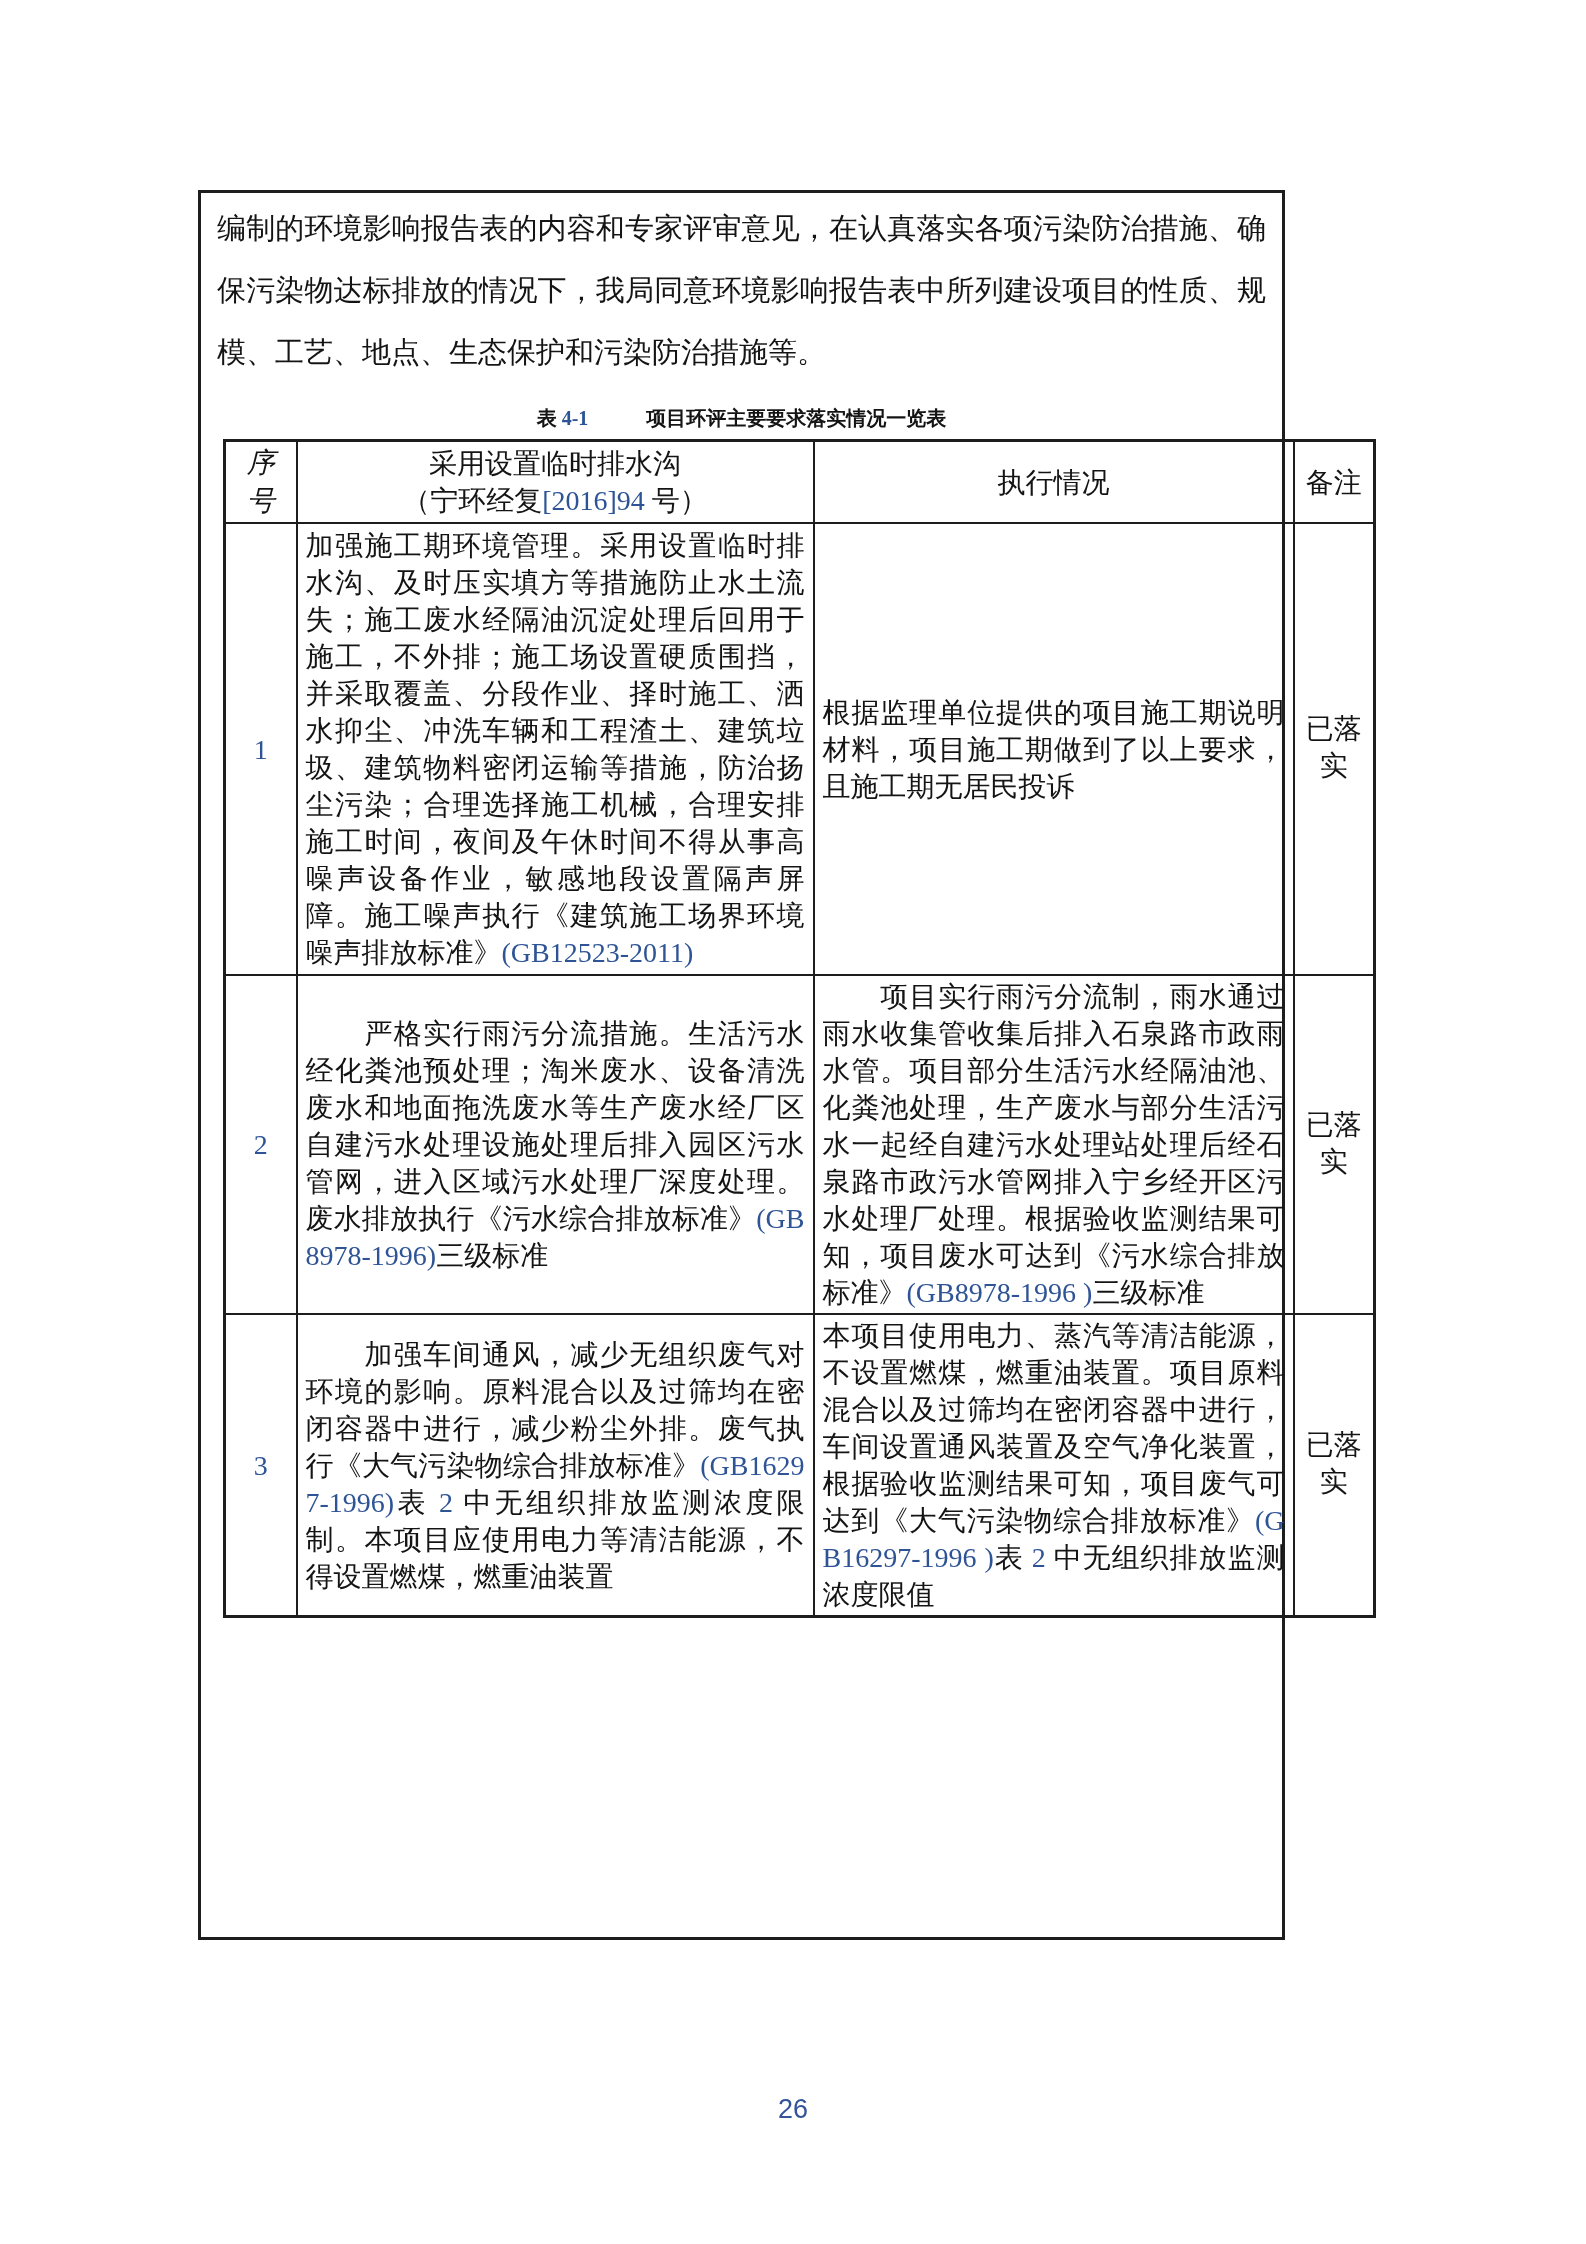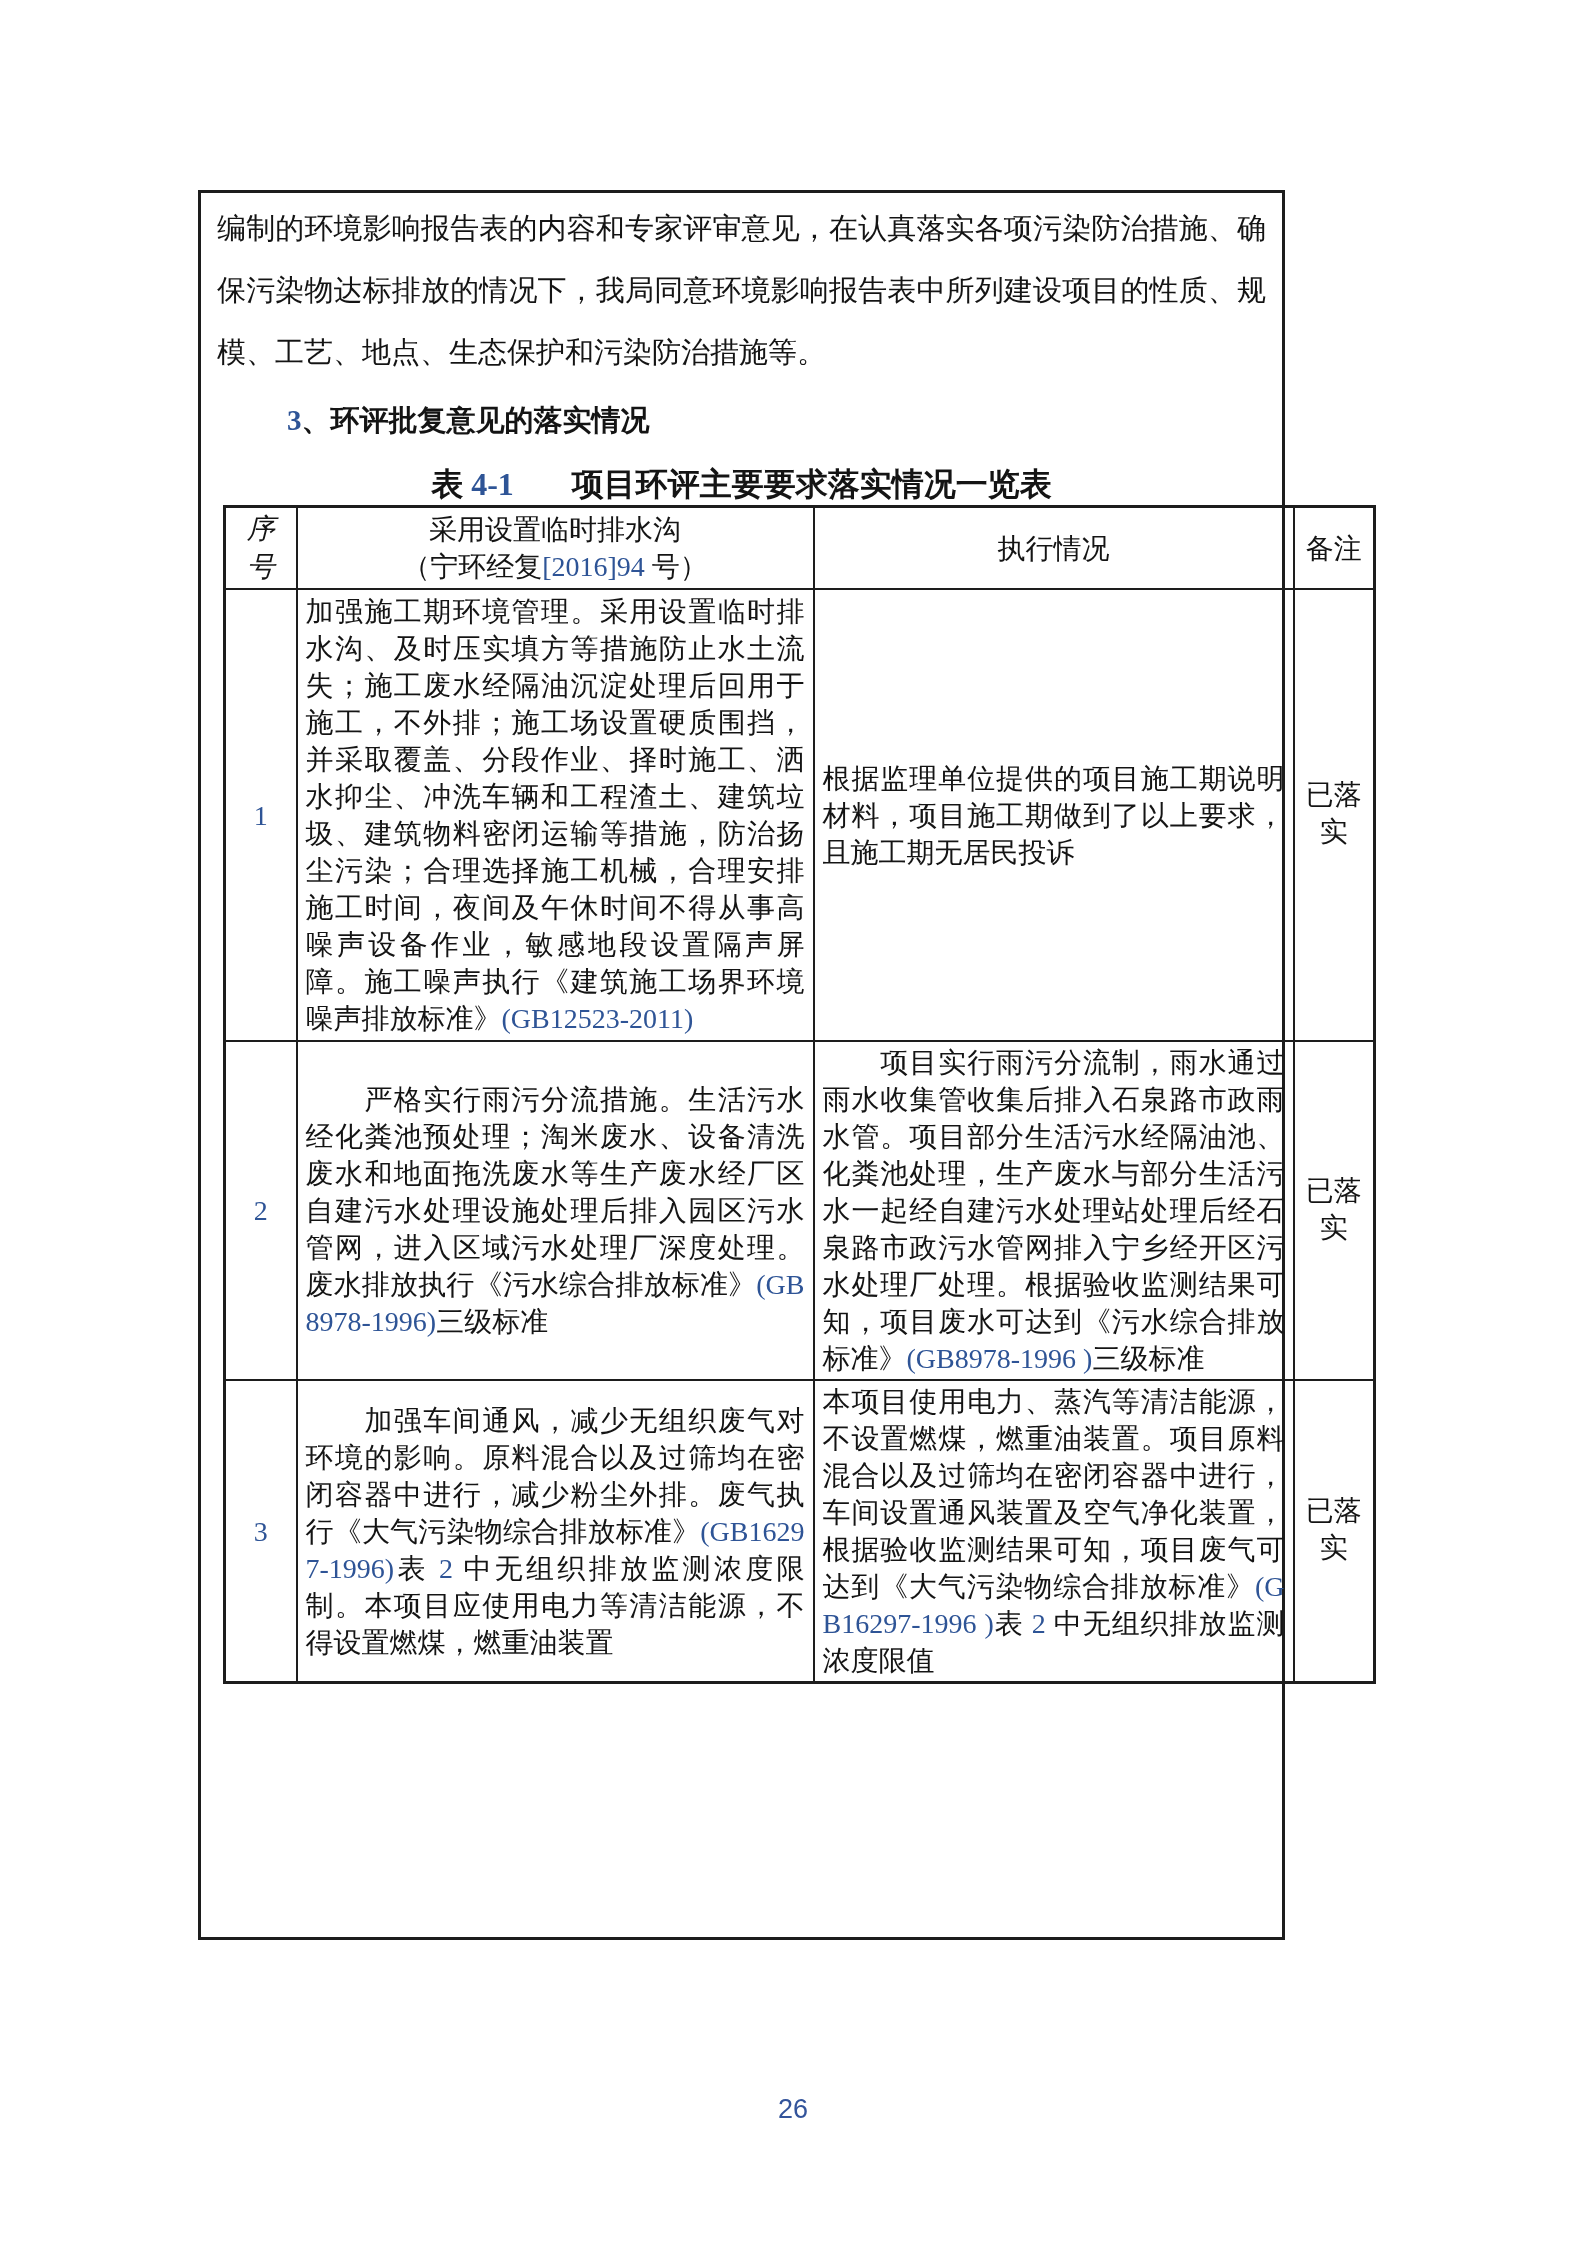--- a/index.html
+++ b/index.html
@@ -35,21 +35,21 @@
     font-weight: bold;
     line-height: 58px;
     margin: 8px 0 0 0;
     text-indent: 70px;
   }
 
   .caption {
     margin-top: 16px;
     text-align: center;
     font-weight: bold;
-    font-size: 32px;
+    font-size: 20px;
     line-height: 38px;
   }
   .caption .gap { display: inline-block; width: 58px; }
 
   table.compliance {
     border-collapse: collapse;
     table-layout: fixed;
     width: 1150px;
     margin-left: 6px;
     margin-top: 2px;
@@ -87,21 +87,20 @@
     font-family: "Liberation Sans", sans-serif;
   }
 </style>
 </head>
 <body>
 
 <div class="content-frame">
 
   <p class="para">编制的环境影响报告表的内容和专家评审意见，在认真落实各项污染防治措施、确保污染物达标排放的情况下，我局同意环境影响报告表中所列建设项目的性质、规模、工艺、地点、生态保护和污染防治措施等。</p>
 
-  <h3 class="heading"><span class="num">3</span>、环评批复意见的落实情况</h3>
 
 
   <div class="caption">
     <span>表 <span class="num">4-1</span></span><span class="gap"></span><span>项目环评主要要求落实情况一览表</span>
   </div>
 
   <table class="compliance">
     <colgroup>
       <col style="width:72px">
         <col style="width:517px">

